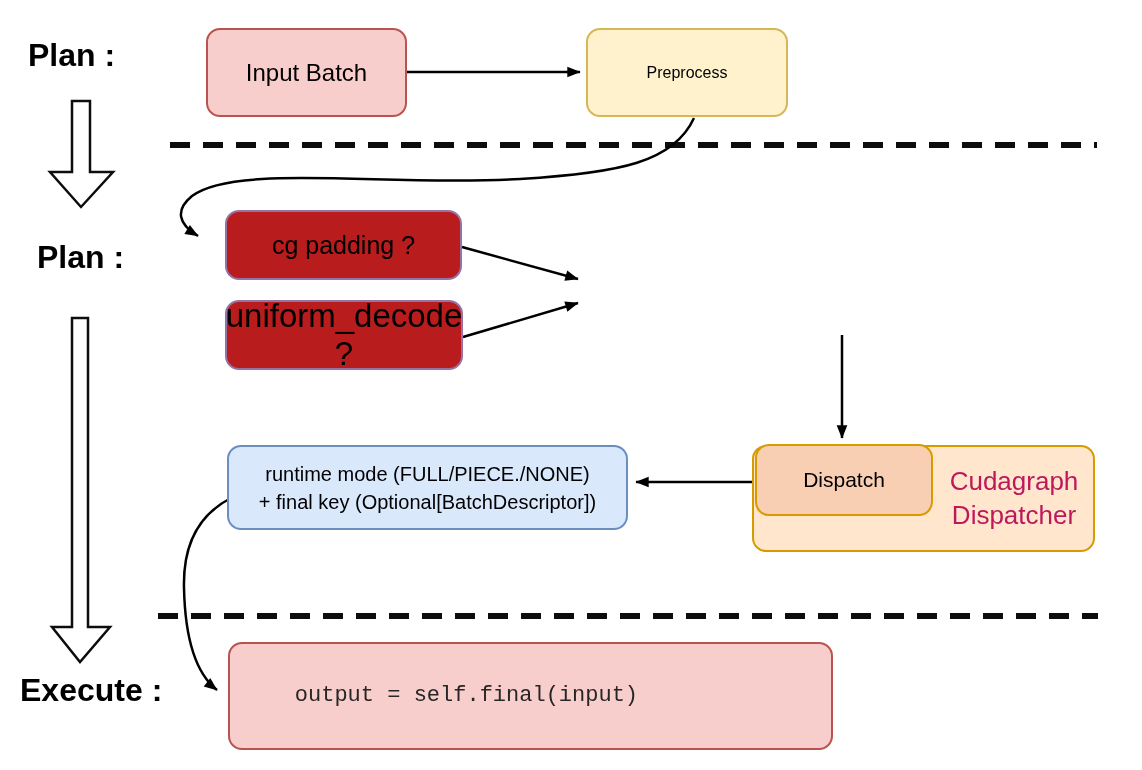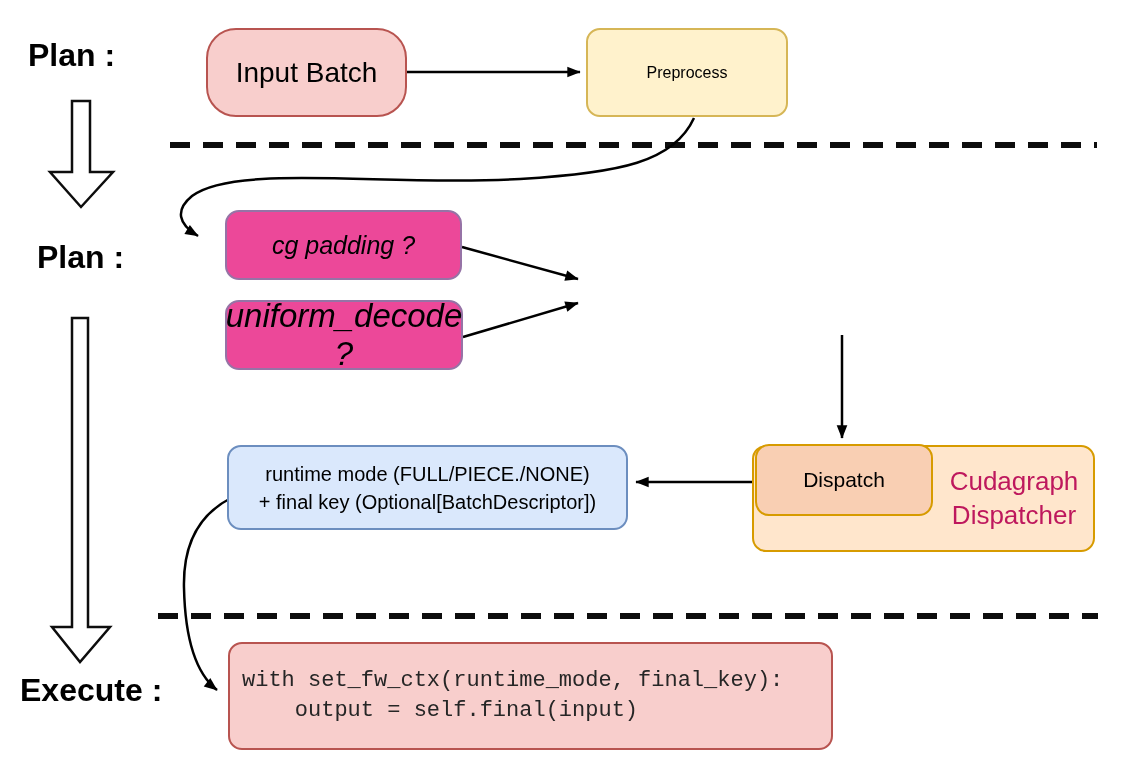--- a/index.html
+++ b/index.html
@@ -26,26 +26,26 @@
     display:flex;
     flex-direction:column;
     align-items:center;
     justify-content:center;
     text-align:center;
     color:#000000;
   }
   .node span{display:block;}
   .n-red   {background:#f8cecc;border:2.5px solid #b85450;}
   .n-yellow{background:#fff2cc;border:2.5px solid #d6b656;}
-  .n-purple{background:#ec4899;border:2.5px solid #9673a6;font-style:italic;}
+  .n-purple{background:#b91c1c;border:2.5px solid #9673a6;}
   .n-green {background:#d5e8d4;border:2.5px solid #82b366;}
   .n-blue  {background:#dae8fc;border:2.5px solid #6c8ebf;}
   .n-orange{background:#ffe6cc;border:2.5px solid #d79b00;}
   .n-peach {background:#f9cfb3;border:2.5px solid #d79b00;}
-  #node-input-batch   {left:206px;top:28px; width:201px;height:89px; font-size:28px;border-radius:30px;}
+  #node-input-batch   {left:206px;top:28px; width:201px;height:89px; font-size:24px;}
   #node-preprocess    {left:586px;top:28px; width:202px;height:89px; font-size:16px;}
   #node-cg-padding    {left:225px;top:210px;width:237px;height:70px; font-size:25px;}
   #node-uniform-decode{left:225px;top:300px;width:238px;height:70px; font-size:33px;}
   #node-init-key      {left:585px;top:228px;width:510px;height:107px;font-size:23px;line-height:31px;}
   #node-dispatcher    {left:752px;top:445px;width:343px;height:107px;}
   #dispatcher-label   {position:absolute;left:935px;top:458px;width:158px;height:80px;
                        display:flex;align-items:center;justify-content:center;text-align:center;
                        font-size:26px;line-height:34px;color:#be185d;}
   #node-dispatch      {left:755px;top:444px;width:178px;height:72px; font-size:21px;}
   #node-runtime       {left:227px;top:445px;width:401px;height:85px;font-size:20px;line-height:28px;}
@@ -115,17 +115,16 @@
   <div class="node n-peach" id="node-dispatch">
     <span>Dispatch</span>
   </div>
 
   <div class="node n-blue" id="node-runtime">
     <span>runtime mode (FULL/PIECE./NONE)</span>
     <span>+ final key (Optional[BatchDescriptor])</span>
   </div>
 
   <div class="node n-red" id="node-code">
-    <span>with set_fw_ctx(runtime_mode, final_key):</span>
     <span>    output = self.final(input)</span>
   </div>
 
 </div>
 
 </body></html>

